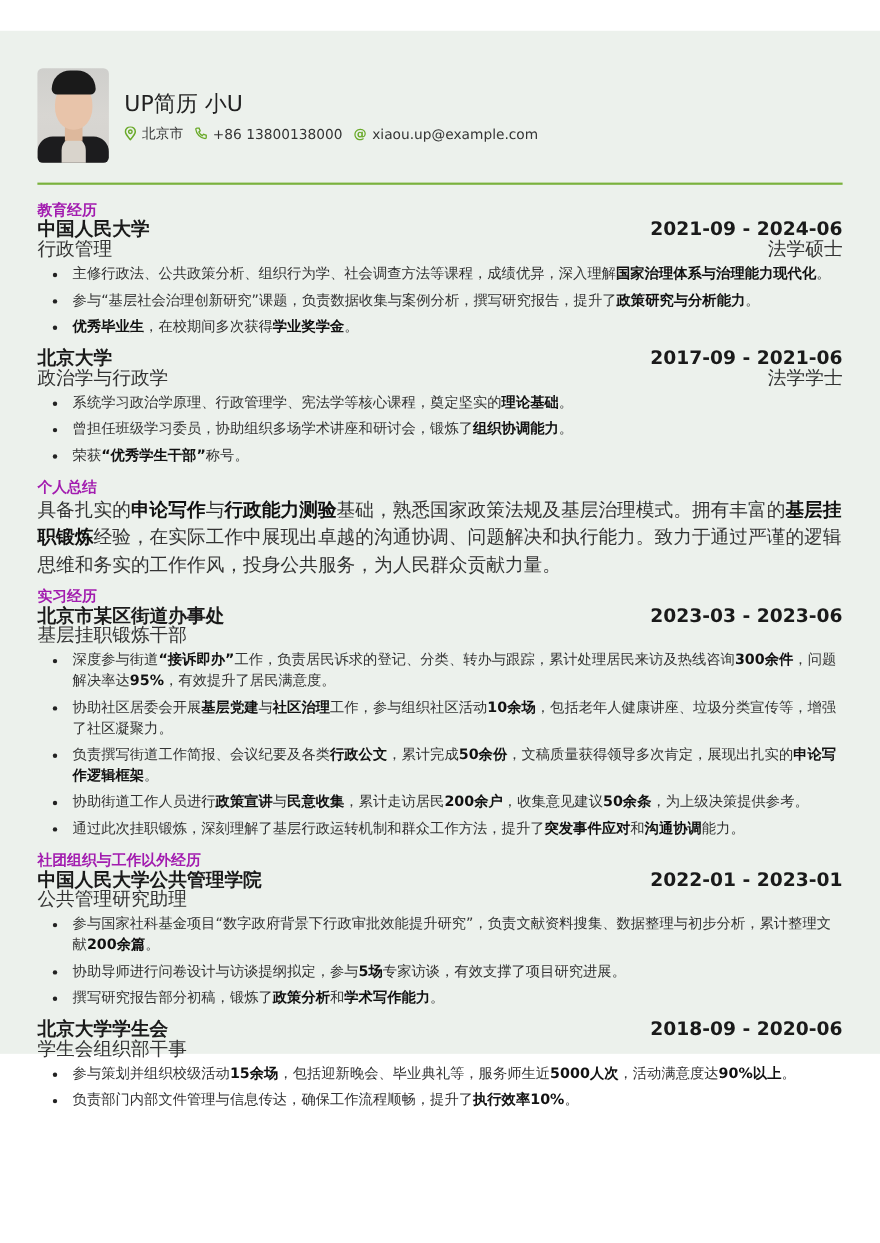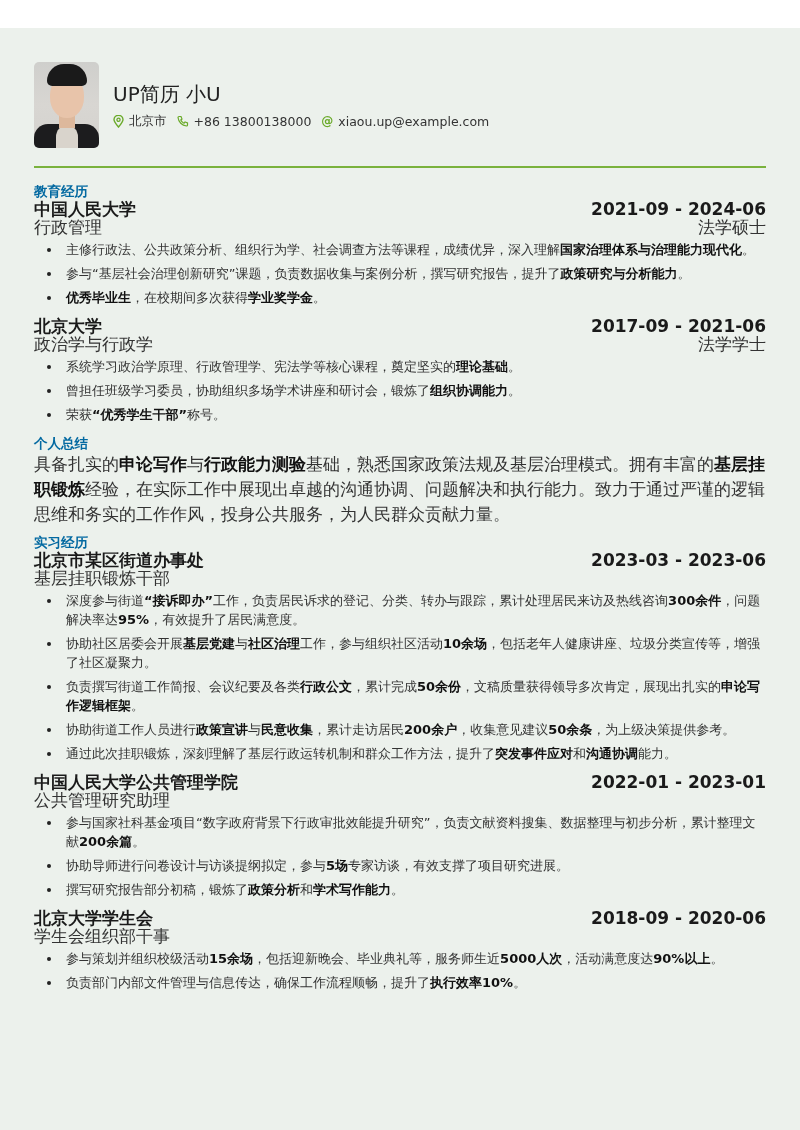--- a/index.html
+++ b/index.html
@@ -6,42 +6,42 @@
   body {
     width: 800px; height: 1130px; overflow: hidden;
     background: #ffffff;
     font-family: "DejaVu Sans", "Liberation Sans", sans-serif;
     color: #222;
   }
   .topband { height: 28px; background: #ffffff; }
   .page {
     position: relative;
     background: #ecf1ec;
-    height: 1102px;
+    height: 930px;
     padding: 0 34px;
     box-sizing: border-box;
   }
   .header { display: flex; align-items: center; padding-top: 34px; height: 86px; }
   .photo {
     width: 65px; height: 86px; border-radius: 5px; overflow: hidden;
     background: linear-gradient(#cfcfcc 0%, #d8d6d2 50%, #d4d2ce 100%);
     position: relative; flex: none;
   }
   .photo .hair { position: absolute; left: 13px; top: 2px; width: 40px; height: 22px; background: #1a1a1a; border-radius: 20px 20px 6px 6px; }
   .photo .face { position: absolute; left: 16px; top: 14px; width: 34px; height: 42px; background: #e8c4aa; border-radius: 45% 45% 48% 48%; }
   .photo .neck { position: absolute; left: 25px; top: 52px; width: 16px; height: 14px; background: #ddb89c; }
   .photo .body { position: absolute; left: 0; top: 62px; width: 65px; height: 30px; background: #1c1c1e; border-radius: 14px 14px 0 0; }
   .photo .shirt { position: absolute; left: 22px; top: 63px; width: 22px; height: 24px; background: #d9d4cc; border-radius: 50% 50% 0 0; }
   .hinfo { margin-left: 14px; }
   .name { font-size: 20px; font-weight: 500; color: #222; line-height: 26px; margin-bottom: 6px; }
   .contacts { display: flex; align-items: center; font-size: 12.5px; color: #333; }
   .contact { display: flex; align-items: center; margin-right: 10px; }
   .contact .ic { color: #6aaa2a; font-size: 12px; margin-right: 5px; display: inline-flex; }
   .rule { height: 2px; background: #7ab23d; margin-top: 18px; }
-  .section-title { color: #0369a1; font-size: 13.5px; font-weight: bold; margin-top: 14px; line-height: 18px; }
+  .section-title { color: #a21caf; font-size: 13.5px; font-weight: bold; margin-top: 14px; line-height: 18px; }
   .entry { margin-bottom: 10px; }
   .row { display: flex; justify-content: space-between; align-items: flex-start; font-size: 17px; line-height: 18px; }
   .org { font-weight: bold; color: #1a1a1a; }
   .date { font-weight: bold; color: #1a1a1a; }
   .sub { color: #333; }
   ul { margin: 4px 0 0 0; padding-left: 28px; }
   li { font-size: 13px; line-height: 19px; color: #333; margin-bottom: 5px; padding-left: 4px; }
   li::marker { color: #222; }
   b { color: #111; }
   .summary { font-size: 17px; line-height: 25px; color: #333; }
@@ -140,20 +140,21 @@
         <ul>
           <li><span>深度参与街道</span><b>“接诉即办”</b><span>工作，负责居民诉求的登记、分类、转办与跟踪，累计处理居民来访及热线咨询</span><b>300余件</b><span>，问题解决率达</span><b>95%</b><span>，有效提升了居民满意度。</span></li>
           <li><span>协助社区居委会开展</span><b>基层党建</b><span>与</span><b>社区治理</b><span>工作，参与组织社区活动</span><b>10余场</b><span>，包括老年人健康讲座、垃圾分类宣传等，增强了社区凝聚力。</span></li>
           <li><span>负责撰写街道工作简报、会议纪要及各类</span><b>行政公文</b><span>，累计完成</span><b>50余份</b><span>，文稿质量获得领导多次肯定，展现出扎实的</span><b>申论写作逻辑框架</b><span>。</span></li>
           <li><span>协助街道工作人员进行</span><b>政策宣讲</b><span>与</span><b>民意收集</b><span>，累计走访居民</span><b>200余户</b><span>，收集意见建议</span><b>50余条</b><span>，为上级决策提供参考。</span></li>
           <li><span>通过此次挂职锻炼，深刻理解了基层行政运转机制和群众工作方法，提升了</span><b>突发事件应对</b><span>和</span><b>沟通协调</b><span>能力。</span></li>
         </ul>
       </div>
     </div>
 
+  <div class="section-title" style="margin-top:4px;">社团组织与工作以外经历</div>
   <div id="acts">
       <div class="entry">
         <div class="row">
           <span class="org">中国人民大学公共管理学院</span>
           <span class="date">2022-01 - 2023-01</span>
         </div>
         <div class="row">
           <span class="sub">公共管理研究助理</span>
         </div>
         <ul>

